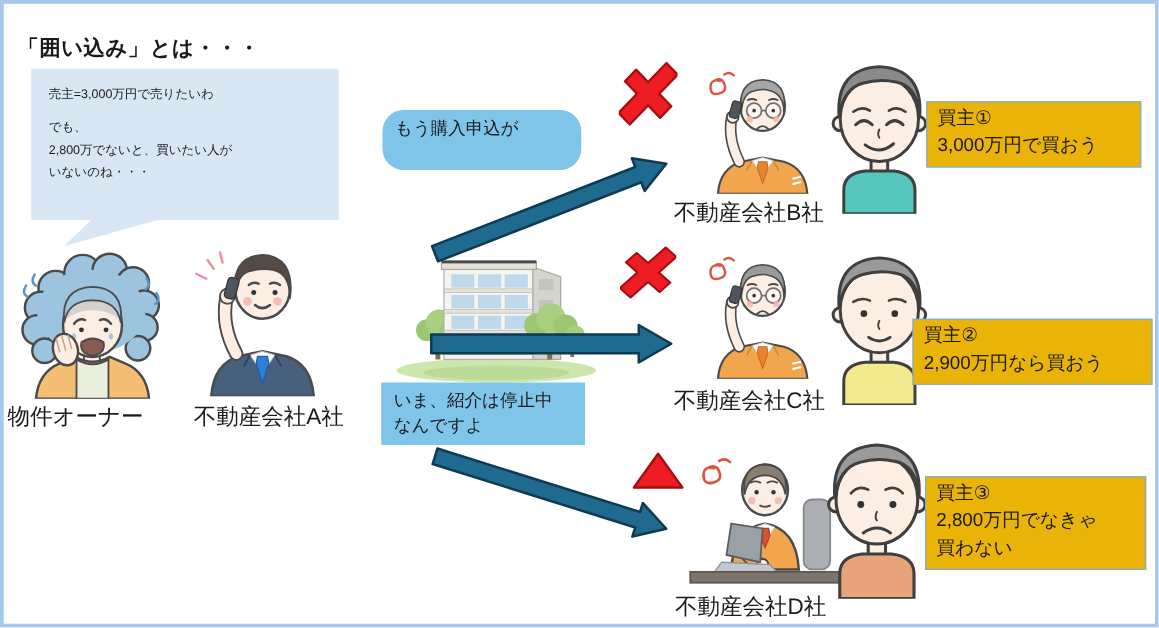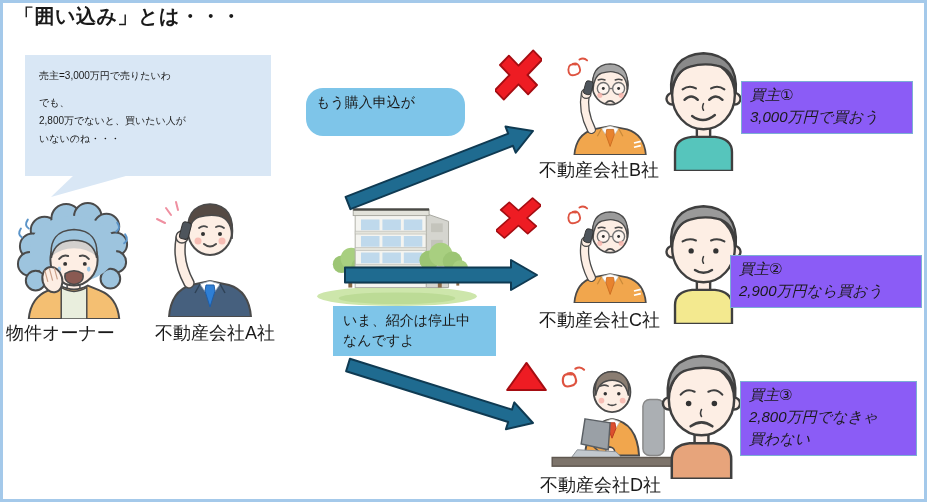--- a/index.html
+++ b/index.html
@@ -2,39 +2,39 @@
 <html><head>
 <meta charset="utf-8">
 <style>
   html,body{margin:0;padding:0;background:#fff;}
   .canvas{
     position:relative;width:927px;height:502px;background:#ffffff;
     border:3px solid #a4c9ea;box-sizing:border-box;overflow:hidden;
     font-family:"Liberation Sans","DejaVu Sans",sans-serif;color:#1a1a1a;
   }
   .abs{position:absolute;}
-  .title{left:11px;top:0;font-size:20px;font-weight:bold;letter-spacing:.5px;}
+  .title{left:11px;top:24px;font-size:17px;font-weight:bold;letter-spacing:.5px;}
   .bubble{
     left:22px;top:52px;width:246px;height:121px;background:#d9e7f5;
     padding:12px 14px;box-sizing:border-box;font-size:10px;line-height:18px;
   }
   .bubble .gap{height:9px;}
   .callout{background:#7ec5e9;box-sizing:border-box;font-size:14px;line-height:20px;padding:4px 10px;}
   #callout-top{left:303px;top:85px;width:159px;height:48px;border-radius:17px;}
-  #callout-mid{left:302px;top:303px;width:163px;height:50px;margin-left:28px;}
+  #callout-mid{left:302px;top:303px;width:163px;height:50px;}
   #callout-bottom{left:302px;top:421px;width:163px;height:76px;padding-top:6px;}
   .char-label{font-size:18px;text-align:left;white-space:nowrap;}
   #owner-label{left:3px;top:318px;width:135px;}
   #agent-a-label{left:152px;top:318px;width:140px;}
   #company-b-label{left:536px;top:155px;width:140px;}
   #company-c-label{left:536px;top:305px;width:140px;}
   #company-d-label{left:537px;top:470px;width:140px;}
   .buyer-note{
-    background:#8b5cf6;border:1.5px solid #7bafd4;box-sizing:border-box;
-    font-size:15px;line-height:22px;padding:2px 8px;font-style:italic;
+    background:#eab308;border:1.5px solid #7bafd4;box-sizing:border-box;
+    font-size:15px;line-height:22px;padding:2px 8px;
   }
   #note1{left:738px;top:78px;width:172px;height:53px;}
   #note2{left:727px;top:252px;width:192px;height:53px;}
   #note3{left:737px;top:378px;width:177px;height:75px;}
   svg{display:block;}
 </style>
 </head>
 <body>
 
 <div class="canvas">

